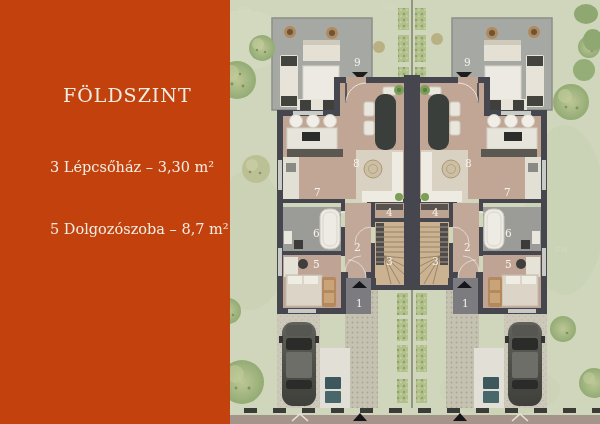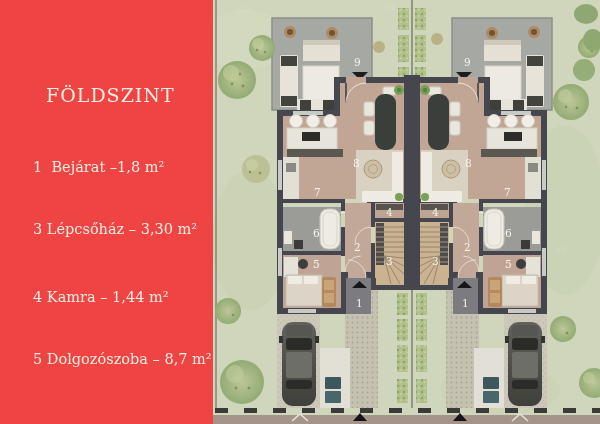--- a/index.html
+++ b/index.html
@@ -1,20 +1,20 @@
 <!DOCTYPE html>
 <html><head>
 <meta charset="utf-8">
 <style>
   html,body{margin:0;padding:0;background:#a59489;}
   .stage{position:relative;width:600px;height:424px;overflow:hidden;background:#a59489;
          font-family:"DejaVu Serif","Liberation Serif",serif;}
   .plan-svg{position:absolute;left:0;top:0;}
-  .panel{position:absolute;left:0;top:0;width:213px;height:424px;background:#ef4444;
-         color:#f2ede3;z-index:2;}
+  .panel{position:absolute;left:0;top:0;width:213px;height:424px;background:#c2410c;
+         color:#f2ede3;z-index:2;padding-left:17px;}
   .panel .title{margin:84px 0 10px 46px;font-size:19px;font-weight:400;letter-spacing:1px;}
   .panel .items{margin-left:33px;font-size:14.5px;line-height:20.5px;white-space:pre-wrap;}
   .panel .line.gap{margin-top:7px;}
   svg text.rl{font-family:"DejaVu Serif","Liberation Serif",serif;font-size:10.5px;fill:#f6f2ea;}
   svg text.wm{font-family:"DejaVu Serif",serif;font-size:8px;fill:#ffffff;opacity:.12;font-style:italic;}
 </style>
 </head>
 <body>
 
 <div class="stage">
@@ -338,23 +338,21 @@
     <text class="rl" x="505" y="237">6</text>
     <text class="rl" x="504" y="196">7</text>
     <text class="rl" x="465" y="167">8</text>
     <text class="rl" x="464" y="66">9</text>
   </g>
 </svg>
 
   <aside class="panel">
     <h1 class="title">FÖLDSZINT</h1>
     <div class="items">
-      <div class="line">1  Bejárat –1,8 m²</div>
       <div class="line">3 Lépcsőház – 3,30 m²</div>
-      <div class="line gap">4 Kamra – 1,44 m²</div>
       <div class="line">5 Dolgozószoba – 8,7 m²</div>
       
       
       
       
       
     </div>
 
   </aside>
 

